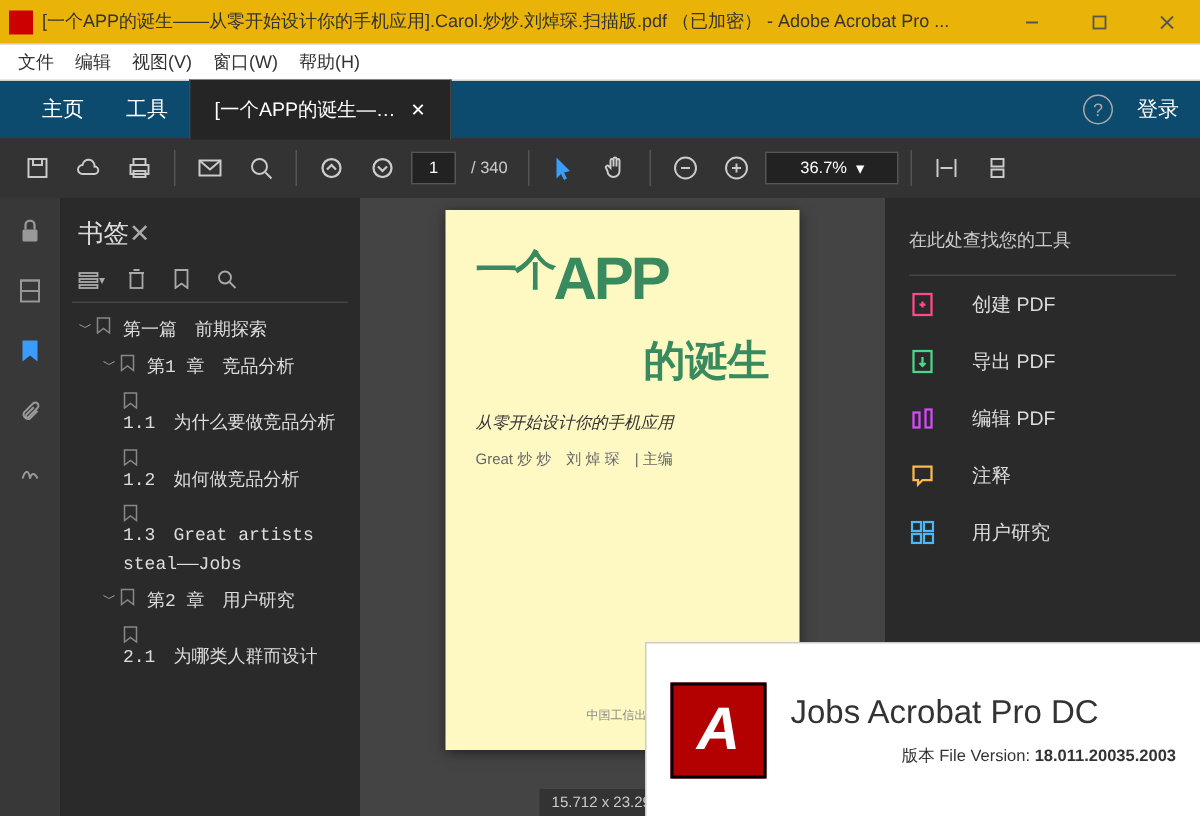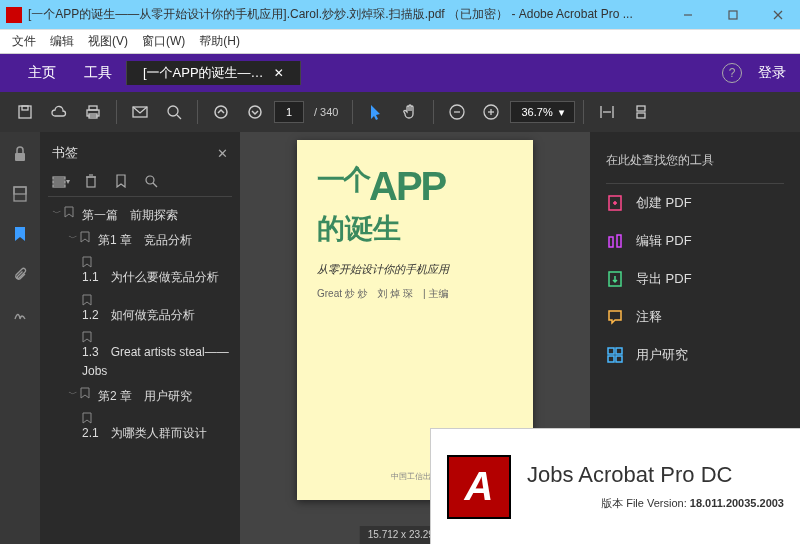--- a/index.html
+++ b/index.html
@@ -1,62 +1,62 @@
 <!DOCTYPE html>
 <html><head>
 <meta charset="utf-8">
 <style>
 * { margin: 0; padding: 0; box-sizing: border-box; font-family: "Microsoft YaHei", Arial, sans-serif; }
 body { width: 800px; height: 544px; overflow: hidden; background: #fff; position: relative; }
-.titlebar { height: 30px; background: #7dd3fc; border-bottom: 1px solid #e0e0e0; display: flex; align-items: center; padding-left: 6px; }
+.titlebar { height: 30px; background: #eab308; border-bottom: 1px solid #e0e0e0; display: flex; align-items: center; padding-left: 6px; }
 .titlebar-icon { width: 16px; height: 16px; background: #c00; margin-right: 6px; }
 .titlebar-text { font-size: 12px; color: #333; flex: 1; overflow: hidden; white-space: nowrap; }
 .winbtns { display: flex; }
 .winbtn { width: 45px; height: 30px; display: flex; align-items: center; justify-content: center; color: #000; }
 .menubar { height: 24px; background: #fff; display: flex; align-items: center; padding-left: 12px; gap: 14px; font-size: 12px; color: #333; border-bottom: 1px solid #d0d0d0; }
-.tabbar { height: 38px; background: #4c1d95; display: flex; align-items: center; padding: 0 14px; }
+.tabbar { height: 38px; background: #0c4a6e; display: flex; align-items: center; padding: 0 14px; }
 .tab-home { color: #fff; font-size: 14px; padding: 0 14px; }
 .tab-tools { color: #fff; font-size: 14px; padding: 0 14px; }
-.tab-doc { color: #fff; font-size: 13px; padding: 0 16px; height: 24px; display: flex; align-items: center; border-left: 1px solid #444; border-right: 1px solid #444; background: #252525; }
+.tab-doc { color: #fff; font-size: 13px; padding: 0 16px; height: 40px; display: flex; align-items: center; border-left: 1px solid #444; border-right: 1px solid #444; background: #252525; }
 .tab-close { margin-left: 10px; font-size: 12px; }
 .tabbar-right { margin-left: auto; display: flex; align-items: center; gap: 16px; color: #fff; }
 .help-icon { width: 20px; height: 20px; border: 1.5px solid #aaa; border-radius: 50%; display: flex; align-items: center; justify-content: center; font-size: 12px; color: #aaa; }
 .toolbar { height: 40px; background: #333; display: flex; align-items: center; padding: 0 10px; gap: 4px; }
 .tbtn { width: 30px; height: 30px; display: flex; align-items: center; justify-content: center; color: #ccc; }
 .tsep { width: 1px; height: 24px; background: #555; margin: 0 4px; }
 .page-input { width: 30px; height: 22px; background: #222; border: 1px solid #555; color: #fff; text-align: center; font-size: 11px; }
 .page-total { color: #ccc; font-size: 11px; margin: 0 6px; }
-.zoom-dd { height: 22px; background: #222; border: 1px solid #555; color: #fff; font-size: 11px; padding: 0 10px; display: flex; align-items: center; gap: 6px; }
+.zoom-dd { height: 22px; background: #222; border: 1px solid #555; color: #fff; font-size: 11px; padding: 0 22px; display: flex; align-items: center; gap: 6px; }
 .main { display: flex; height: 412px; }
 .navrail { width: 40px; background: #383838; display: flex; flex-direction: column; align-items: center; padding-top: 10px; gap: 16px; }
 .navrail-btn { width: 24px; height: 24px; display: flex; align-items: center; justify-content: center; color: #999; }
 .navrail-btn.active { color: #3b9cff; }
 .bookmarks { width: 200px; background: #2a2a2a; color: #ddd; padding: 8px; overflow: hidden; }
-.bm-header { display: flex; align-items: center; justify-content: space-between; font-size: 13px; padding: 4px; }
+.bm-header { display: flex; align-items: center; font-size: 17px; padding: 4px; }
 .bm-toolbar { display: flex; align-items: center; gap: 8px; padding: 4px 2px; border-bottom: 1px solid #444; margin-bottom: 6px; }
 .bm-tbtn { width: 22px; height: 22px; display: flex; align-items: center; justify-content: center; color: #aaa; }
 .bm-tree { font-size: 12px; line-height: 1.6; }
 .bm-item { display: flex; align-items: flex-start; padding: 3px 0; }
 .bm-chev { width: 14px; text-align: center; color: #aaa; font-size: 9px; }
 .bm-icon { width: 14px; color: #888; margin-right: 4px; }
-.bm-text { flex: 1; }
+.bm-text { flex: 1; font-family: Liberation Mono, monospace; }
 .bm-l1 { padding-left: 2px; }
 .bm-l2 { padding-left: 18px; }
 .bm-l3 { padding-left: 34px; flex-direction: column; }
 .docview { flex: 1; background: #444; display: flex; flex-direction: column; align-items: center; padding-top: 8px; position: relative; }
 .page { width: 236px; height: 360px; background: #fef9c3; box-shadow: 0 2px 8px rgba(0,0,0,.5); padding: 26px 20px; position: relative; }
 .page-title1 { font-size: 40px; font-weight: bold; color: #3a8a5f; letter-spacing: -2px; line-height: 1; }
-.page-title2 { font-size: 28px; font-weight: bold; color: #3a8a5f; margin-top: 4px; }
+.page-title2 { font-size: 28px; font-weight: bold; color: #3a8a5f; margin-top: 16px; text-align: right; }
 .page-sub { font-size: 11px; color: #333; margin-top: 14px; font-weight: 500; font-style: italic; }
 .page-auth { font-size: 10px; color: #666; margin-top: 10px; }
 .page-pub { position: absolute; bottom: 18px; left: 50%; transform: translateX(-50%); font-size: 8px; color: #888; }
 .page-dims { position: absolute; bottom: 0; left: 50%; transform: translateX(-50%); font-size: 10px; color: #ccc; background: #333; padding: 2px 8px; }
 .rpanel { width: 210px; background: #2a2a2a; padding: 14px 16px; }
 .rsearch { font-size: 12px; color: #ccc; padding: 6px 0 14px; border-bottom: 1px solid #444; }
-.ritem { display: flex; align-items: center; gap: 12px; padding: 10px 0; font-size: 13px; color: #ddd; }
+.ritem { display: flex; align-items: center; gap: 24px; padding: 10px 0; font-size: 13px; color: #ddd; }
 .ricon { width: 18px; height: 18px; display: flex; align-items: center; justify-content: center; }
 .about-box { position: absolute; bottom: 0; right: 0; width: 370px; height: 116px; background: #fff; border-top: 1px solid #ccc; border-left: 1px solid #ccc; display: flex; align-items: center; padding: 16px; gap: 16px; }
 .about-icon { width: 64px; height: 64px; background: #b30000; display: flex; align-items: center; justify-content: center; border: 2px solid #000; }
 .about-icon-inner { color: #fff; font-size: 40px; font-weight: bold; font-style: italic; }
 .about-text { flex: 1; }
 .about-title { font-size: 22px; color: #333; font-weight: 400; }
 .about-ver { font-size: 11px; color: #333; margin-top: 8px; text-align: right; }
 svg { display: block; }
 </style>
 </head>
@@ -348,35 +348,35 @@
             <svg width="16" height="18" fill="none" stroke="#ff4a8d" stroke-width="1.5">
               <rect x="2" y="2" width="12" height="14"></rect>
               <line x1="6" y1="9" x2="10" y2="9"></line>
               <line x1="8" y1="7" x2="8" y2="11"></line>
             </svg>
           </span>
           <span>创建 PDF</span>
         </div>
         <div class="ritem">
           <span class="ricon">
+            <svg width="16" height="18" fill="none" stroke="#4ad98a" stroke-width="1.5">
+              <rect x="2" y="2" width="12" height="14"></rect>
+              <path d="M8 6v6m-2-2l2 2 2-2"></path>
+            </svg>
+          </span>
+          <span>导出 PDF</span>
+        </div>
+        <div class="ritem">
+          <span class="ricon">
             <svg width="16" height="16" fill="none" stroke="#d94aff" stroke-width="1.5">
               <rect x="2" y="4" width="4" height="10"></rect>
               <rect x="10" y="2" width="4" height="12"></rect>
             </svg>
           </span>
           <span>编辑 PDF</span>
-        </div>
-        <div class="ritem">
-          <span class="ricon">
-            <svg width="16" height="18" fill="none" stroke="#4ad98a" stroke-width="1.5">
-              <rect x="2" y="2" width="12" height="14"></rect>
-              <path d="M8 6v6m-2-2l2 2 2-2"></path>
-            </svg>
-          </span>
-          <span>导出 PDF</span>
         </div>
         <div class="ritem">
           <span class="ricon">
             <svg width="16" height="16" fill="none" stroke="#ffb84a" stroke-width="1.5">
               <path d="M2 2h12v9H8l-3 3v-3H2z"></path>
             </svg>
           </span>
           <span>注释</span>
         </div>
         <div class="ritem">

